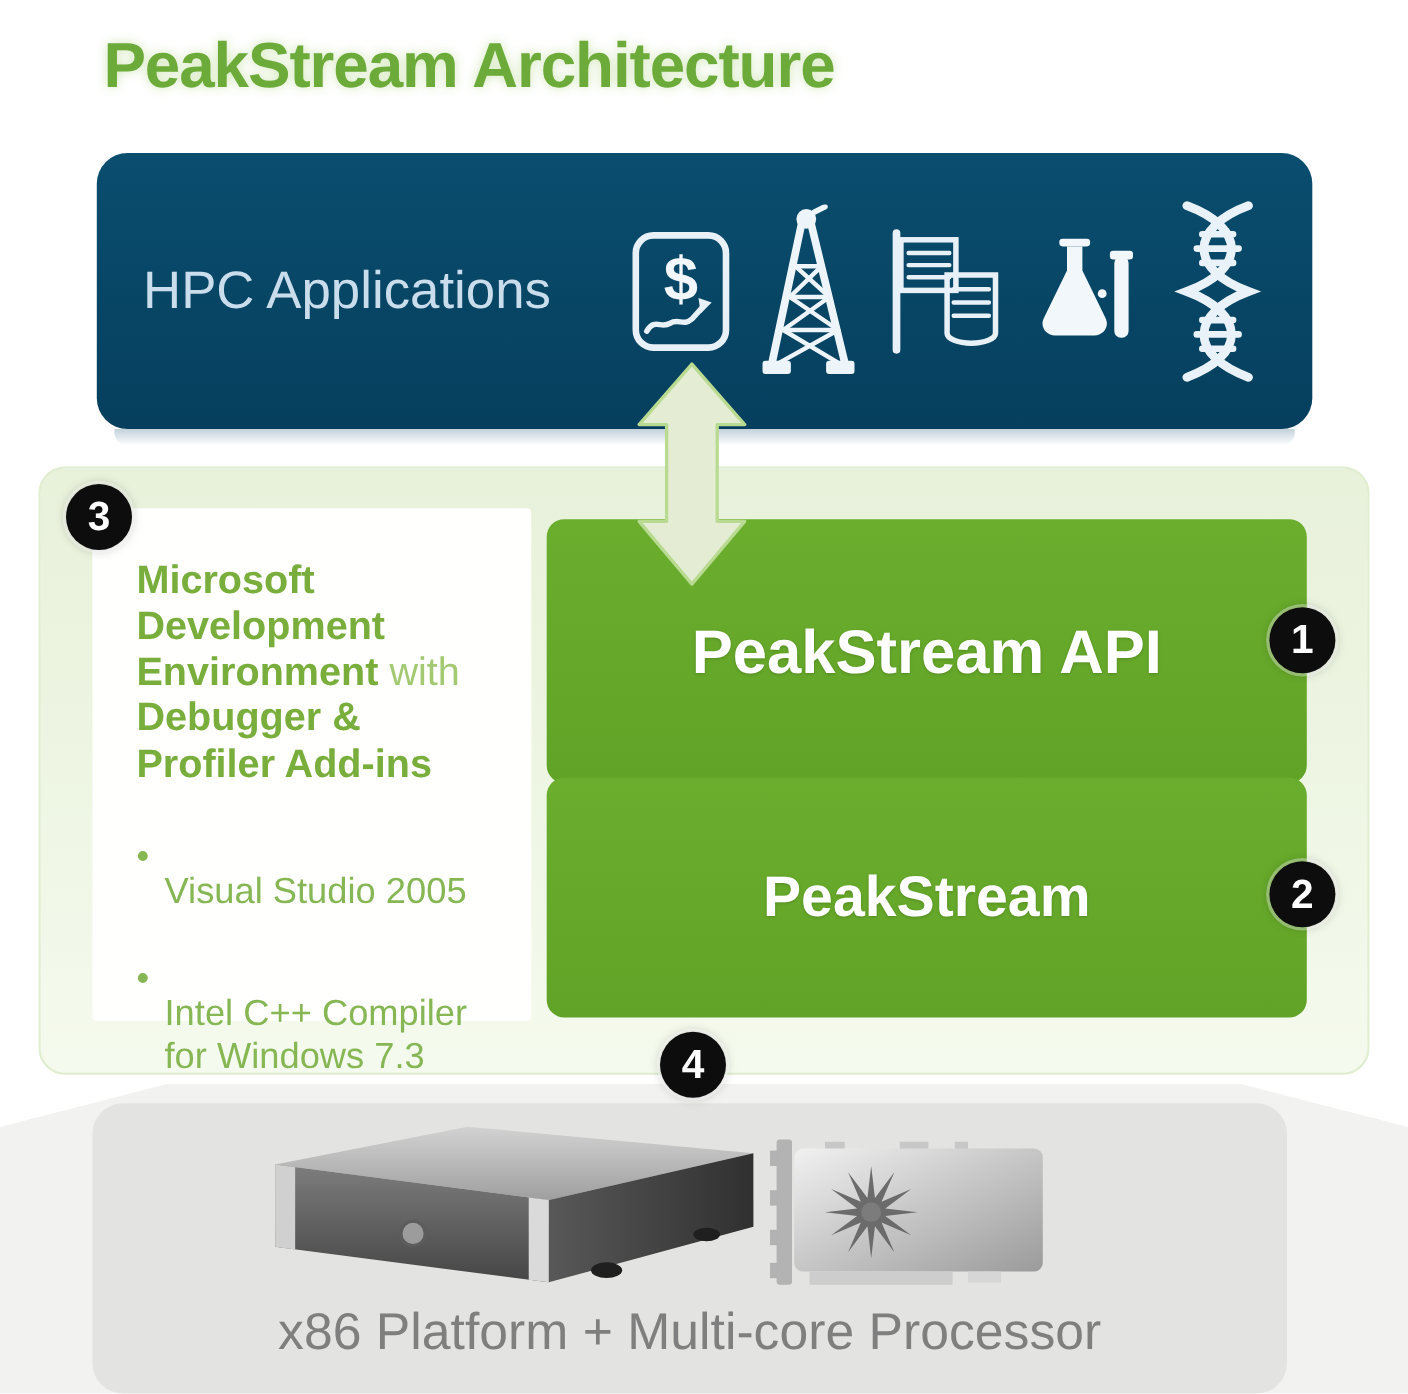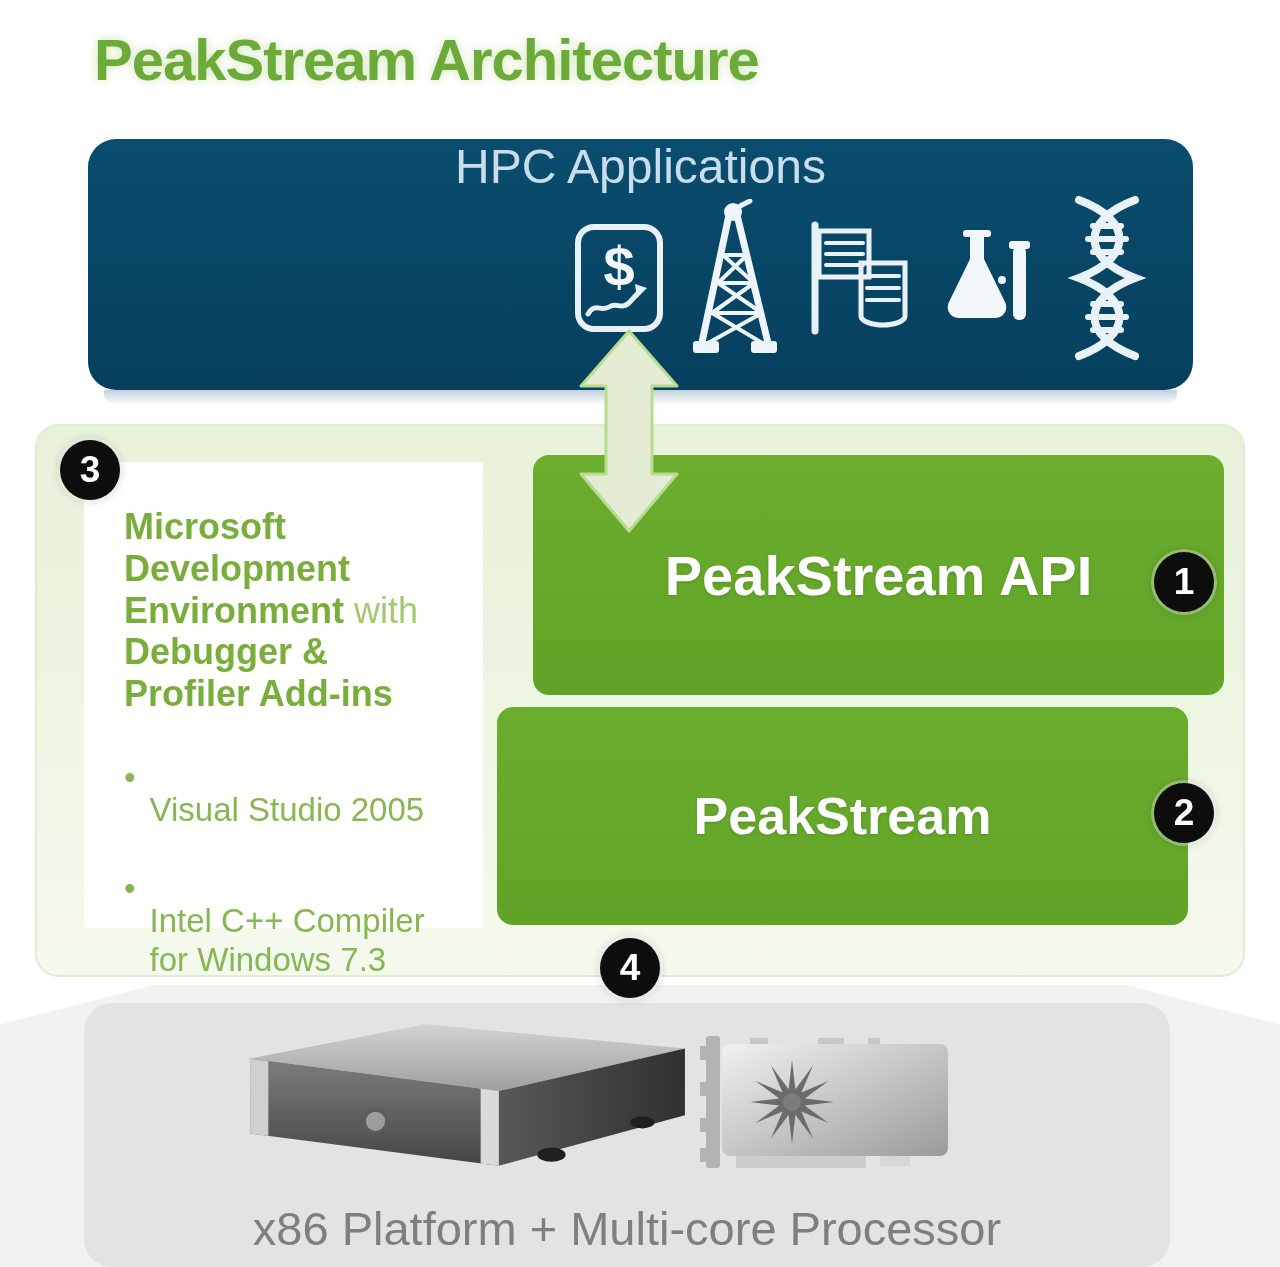--- a/index.html
+++ b/index.html
@@ -10,21 +10,21 @@
   
   .title{
     position:absolute;left:94px;top:26px;font-size:58px;font-weight:700;
     letter-spacing:-1px;color:#6cab39;text-shadow:0 0 10px rgba(150,200,90,.45);
   }
   
   .hpc-box{
     position:absolute;left:88px;top:139px;width:1105px;height:251px;
     background:linear-gradient(180deg,#0a4d6e 0%,#063f5e 100%);
     border-radius:28px;display:flex;align-items:center;
-    padding:0 42px;box-sizing:border-box;flex-direction:column;
+    padding:0 42px;box-sizing:border-box;
   }
   .hpc-label{font-size:48px;color:#c9ddec;font-weight:400;white-space:nowrap;}
   .hpc-icons{margin-left:auto;display:flex;align-items:center;gap:28px;}
   .hpc-icons svg{display:block;}
   .hpc-reflection{
     position:absolute;left:104px;top:390px;width:1073px;height:15px;
     background:linear-gradient(180deg,#c2d1da 0%,#ffffff 100%);
     border-radius:0 0 12px 12px;
   }
   
@@ -45,21 +45,21 @@
   .bullet-dot{margin-right:14px;flex:0 0 auto;}
   .bullet-text{max-width:285px;margin-top:32px;}
   
   .layer-box{
     position:absolute;left:497px;width:691px;border-radius:16px;
     background:linear-gradient(180deg,#6bae2e 0%,#61a326 100%);
     display:flex;align-items:center;justify-content:center;
     color:#ffffff;font-weight:700;text-align:center;
     text-shadow:0 1px 3px rgba(0,0,0,.18);
   }
-  .api-box{top:455px;height:240px;font-size:56px;margin-left:36px;}
+  .api-box{top:472px;height:240px;font-size:56px;}
   .vm-box{top:707px;height:218px;font-size:52px;line-height:1.13;}
   
   .flow-arrow{position:absolute;left:577px;top:328px;}
   
   .badge{
     position:absolute;width:60px;height:60px;border-radius:50%;
     background:#0d0d0d;color:#ffffff;font-size:37px;font-weight:700;
     display:flex;align-items:center;justify-content:center;
     box-shadow:0 0 0 3px rgba(255,255,255,.35),0 0 10px rgba(0,0,0,.25);
   }
@@ -74,21 +74,21 @@
     clip-path:polygon(0% 14%,12% 0%,88% 0%,100% 14%,100% 100%,0% 100%);
   }
   .platform-panel{
     position:absolute;left:84px;top:1003px;width:1086px;height:264px;
     background:#e3e3e1;border-radius:28px;
   }
   .server-image{position:absolute;left:238px;top:1018px;}
   .gpu-image{position:absolute;left:700px;top:1030px;}
   .platform-caption{
     position:absolute;left:84px;top:1182px;width:1086px;text-align:center;
-    font-size:47px;color:#7f7f7f;margin-top:19px;
+    font-size:47px;color:#7f7f7f;
   }
 </style>
 </head>
 <body>
 
 <div class="canvas">
 
   <div class="title">PeakStream Architecture</div>
 
   <div class="hpc-box">

